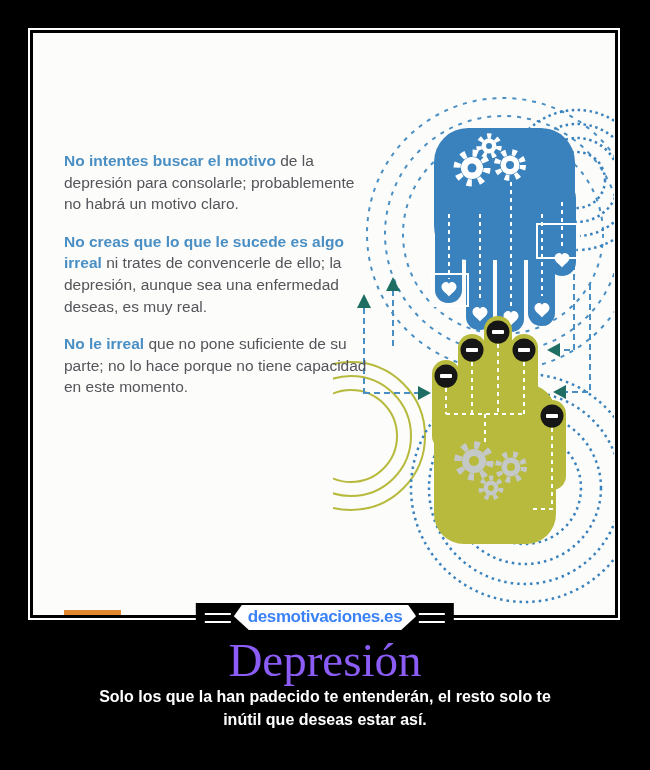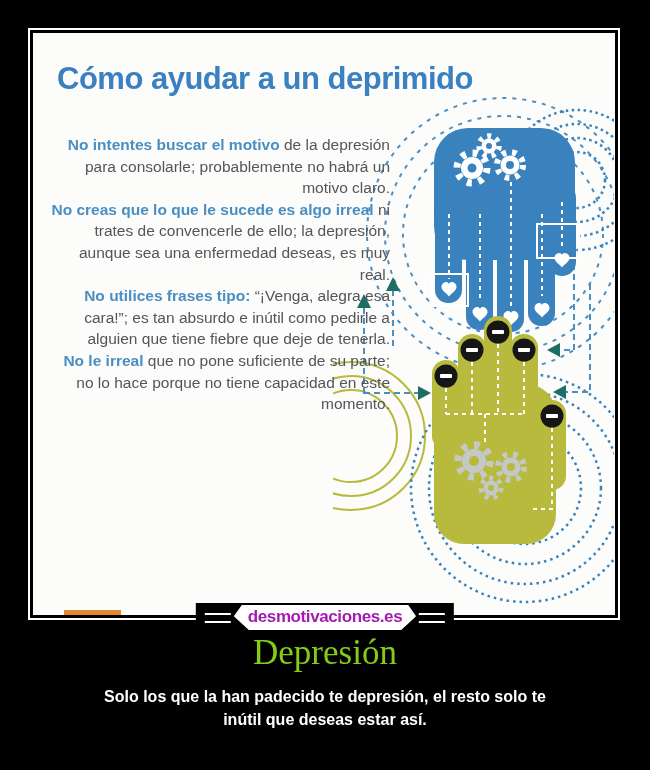--- a/index.html
+++ b/index.html
@@ -6,56 +6,54 @@
   .page{position:relative;width:650px;height:770px;background:#000;overflow:hidden;
         font-family:"Liberation Sans",sans-serif;}
   
   .frame{position:absolute;left:28px;top:28px;width:592px;height:592px;
          border:2px solid #fff;background:#000;padding:3px;box-sizing:border-box;}
   .poster{position:relative;width:100%;height:100%;background:#fcfcfa;overflow:hidden;}
   .poster-title{position:absolute;left:24px;top:28px;z-index:3;
                 font-weight:bold;font-size:31px;letter-spacing:-0.5px;color:#3b80c1;}
   .tips{position:absolute;left:15px;top:101px;width:342px;z-index:2;
         font-size:15.5px;line-height:21.6px;color:#54555a;}
-  .tip{margin:0;text-align:right;}
+  .tip{margin:16px;}
   .tip .lead{font-weight:bold;color:#4a8fc4;}
   .illustration{position:absolute;left:300px;top:51px;z-index:1;}
   
   .logo{position:absolute;left:31px;top:577px;width:57px;height:56px;background:#e2892f;
         z-index:9;text-align:center;box-sizing:border-box;padding-top:4px;}
   .logo-word{font-weight:800;font-size:16px;line-height:0.95;color:#fff;letter-spacing:0.5px;}
   
   .watermark{position:absolute;left:50%;top:603px;transform:translateX(-50%);
              display:flex;align-items:center;z-index:10;background:#000;padding:2px 6px;}
   .wm-wing{width:26px;height:10px;box-sizing:border-box;
            border-top:2px solid #fff;border-bottom:2px solid #fff;margin:0 3px;}
-  .wm-band{background:#fff;color:#a21caf;font-weight:bold;font-size:17px;line-height:1;
+  .wm-band{background:#fff;color:#3b82f6;font-weight:bold;font-size:17px;line-height:1;
            letter-spacing:-0.4px;padding:3px 14px 5px;
            clip-path:polygon(8px 0,calc(100% - 8px) 0,100% 45%,calc(100% - 15px) 100%,15px 100%,0 45%);}
   
   .caption-title{position:absolute;left:0;right:0;top:633px;text-align:center;z-index:4;
-                 font-family:"Liberation Serif",serif;font-size:35px;color:#84cc16;}
+                 font-family:"Liberation Serif",serif;font-size:47px;color:#8b5cf6;}
   .caption-sub{position:absolute;left:50%;top:686px;transform:translateX(-50%);
                width:630px;text-align:center;z-index:4;
                font-weight:bold;font-size:16px;line-height:22.5px;color:#fff;}
 </style>
 </head>
 <body>
 
 <div class="page">
 
   <div class="frame">
     <div class="poster">
 
-      <div class="poster-title">Cómo ayudar a un deprimido</div>
 
       <div class="tips">
         <p class="tip"><span class="lead">No intentes buscar el motivo</span><span> de la depresión para consolarle; probablemente no habrá un motivo claro.</span></p>
         <p class="tip"><span class="lead">No creas que lo que le sucede es algo irreal</span><span> ni trates de convencerle de ello; la depresión, aunque sea una enfermedad deseas, es muy real.</span></p>
-        <p class="tip"><span class="lead">No utilices frases tipo:</span><span> “¡Venga, alegra esa cara!”; es tan absurdo e inútil como pedirle a alguien que tiene fiebre que deje de tenerla.</span></p>
         <p class="tip"><span class="lead">No le irreal</span><span> que no pone suficiente de su parte; no lo hace porque no tiene capacidad en este momento.</span></p>
       </div>
 
       <svg class="illustration" width="281" height="520" viewBox="0 0 281 520">
         <defs>
           <path id="heart" d="M0,7.5 C-1.6,4.8 -7.5,1.6 -7.5,-2.1 C-7.5,-5.3 -4.8,-7 -2.7,-7 C-1.1,-7 0,-5.9 0,-4.8 C0,-5.9 1.1,-7 2.7,-7 C4.8,-7 7.5,-5.3 7.5,-2.1 C7.5,1.6 1.6,4.8 0,7.5 Z"></path>
         </defs>
 
         <g fill="none">
           <circle cx="170" cy="150" r="100" stroke="#4a8fc4" stroke-width="2" stroke-dasharray="4 6"></circle>
@@ -199,17 +197,17 @@
 
   <div class="watermark">
     <div class="wm-wing"></div>
     <div class="wm-band">desmotivaciones.es</div>
     <div class="wm-wing"></div>
   </div>
 
   <div class="caption-title">Depresión</div>
 
   <div class="caption-sub">
-    <div>Solo los que la han padecido te depresión, el resto solo te</div>
+    <div>Solo los que la han padecido te entenderán, el resto solo te</div>
     <div>inútil que deseas estar así.</div>
   </div>
 
 </div>
 
 </body></html>

